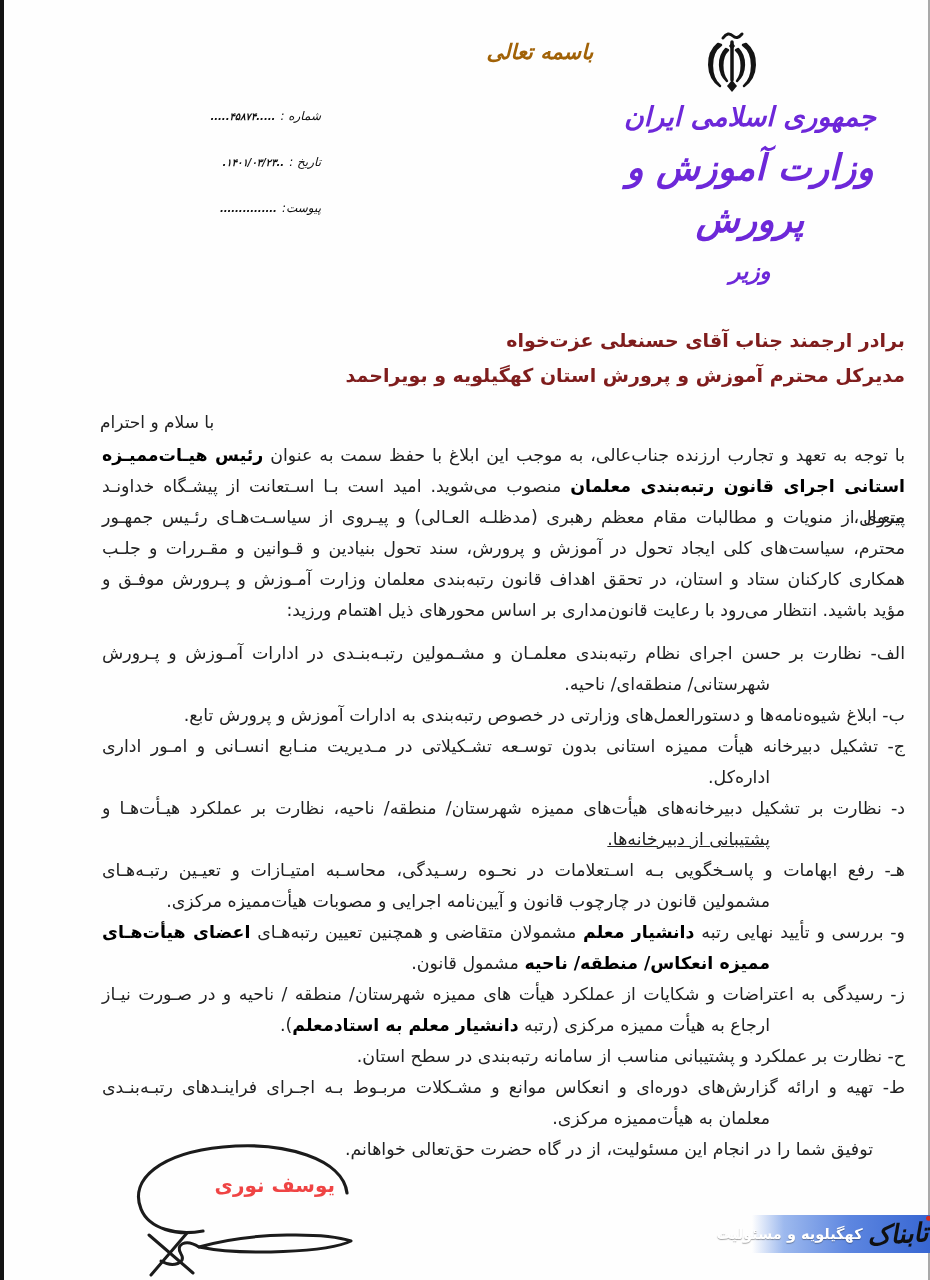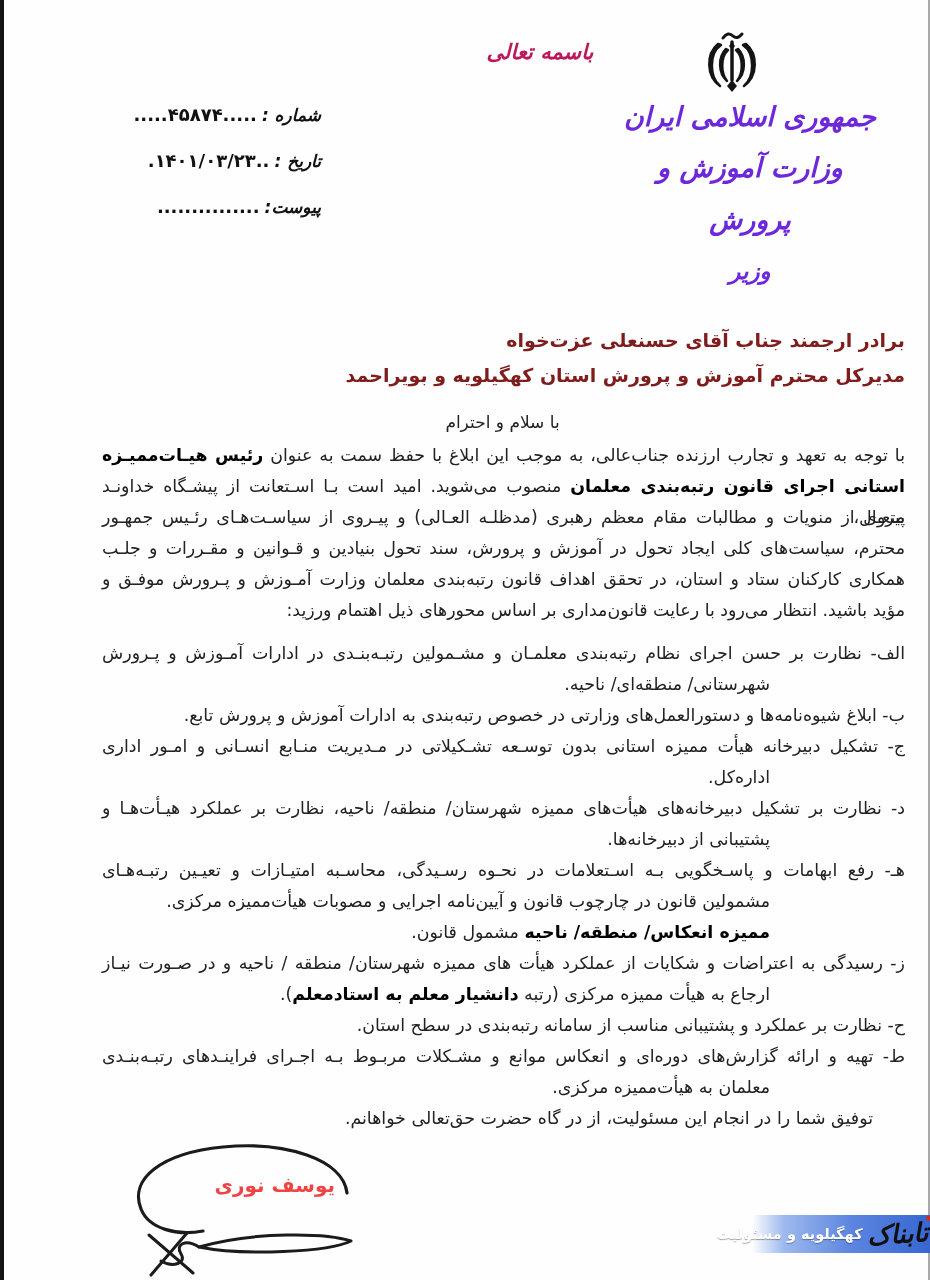--- a/index.html
+++ b/index.html
@@ -9,48 +9,48 @@
     font-family:"DejaVu Sans",sans-serif;
     color:#1e1e1e;
   }
   .scan-edge-left{position:absolute;left:0;top:0;width:4px;height:1280px;background:#141414;}
   .scan-edge-right{position:absolute;right:0;top:0;width:2px;height:1280px;background:#a9a9a9;}
 
   
   .besmele{
     position:absolute;left:470px;top:40px;width:140px;
     font-size:21px;font-style:italic;font-weight:bold;text-align:center;
-    direction:rtl;color:#be185d;
+    direction:rtl;color:#a16207;
   }
   .emblem{position:absolute;left:696px;top:30px;width:72px;height:66px;}
   .letterhead{
     position:absolute;right:50px;top:92px;width:260px;
     direction:rtl;text-align:center;color:#6d28d9;
   }
   .letterhead .lh-line1{font-size:27px;font-style:italic;font-weight:600;line-height:50px;}
-  .letterhead .lh-line2{font-size:27px;font-style:italic;font-weight:600;line-height:52px;}
+  .letterhead .lh-line2{font-size:36px;font-style:italic;font-weight:600;line-height:52px;}
   .letterhead .lh-line3{font-size:23px;font-style:italic;font-weight:600;line-height:50px;}
 
   
   .meta{
     position:absolute;left:86px;top:98px;width:235px;
     direction:rtl;text-align:right;color:#111;
   }
   .meta .row{height:46px;line-height:34px;white-space:nowrap;}
-  .meta .lbl{font-size:17px;font-style:italic;font-weight:700;margin-top:16px;}
-  .meta .val{font-size:18px;font-weight:bold;letter-spacing:1px;unicode-bidi:embed;}
+  .meta .lbl{font-size:12px;font-style:italic;font-weight:400;margin-top:16px;}
+  .meta .val{font-size:10px;font-weight:bold;letter-spacing:1px;unicode-bidi:embed;font-style:italic;}
 
   
   .recipient{
     position:absolute;right:25px;top:323px;left:100px;
     direction:rtl;text-align:right;font-weight:bold;font-size:19px;line-height:35px;color:#7f1d1d;
   }
   .salutation{
     position:absolute;right:25px;top:412px;left:100px;
-    direction:rtl;text-align:center;font-size:17px;color:#222;
+    direction:rtl;text-align:left;font-size:17px;color:#222;
   }
 
   
   .letter-body{
     position:absolute;right:25px;top:440px;width:803px;
     direction:rtl;color:#222;font-size:17.4px;
   }
   .letter-body .line{height:31px;line-height:31px;text-align:right;white-space:normal;}
   .letter-body .line.j{text-align:justify;text-align-last:justify;}
   .letter-body .line.sp{margin-top:12px;}
@@ -143,23 +143,24 @@
     <div class="line j"><span>پیروی از منویات و مطالبات مقام معظم رهبری (مدظلـه العـالی) و پیـروی از سیاسـت‌هـای رئـیس جمهـور</span></div>
     <div class="line j"><span>محترم، سیاست‌های کلی ایجاد تحول در آموزش و پرورش، سند تحول بنیادین و قـوانین و مقـررات و جلـب</span></div>
     <div class="line j"><span>همکاری کارکنان ستاد و استان، در تحقق اهداف قانون رتبه‌بندی معلمان وزارت آمـوزش و پـرورش موفـق و</span></div>
     <div class="line"><span>مؤید باشید. انتظار می‌رود با رعایت قانون‌مداری بر اساس محورهای ذیل اهتمام ورزید:</span></div>
     <div class="line j sp"><span>الف- نظارت بر حسن اجرای نظام رتبه‌بندی معلمـان و مشـمولین رتبـه‌بنـدی در ادارات آمـوزش و پـرورش</span></div>
     <div class="line" style="padding-right: 135px;"><span>شهرستانی/ منطقه‌ای/ ناحیه.</span></div>
     <div class="line"><span>ب- ابلاغ شیوه‌نامه‌ها و دستورالعمل‌های وزارتی در خصوص رتبه‌بندی به ادارات آموزش و پرورش تابع.</span></div>
     <div class="line j"><span>ج- تشکیل دبیرخانه هیأت ممیزه استانی بدون توسـعه تشـکیلاتی در مـدیریت منـابع انسـانی و امـور اداری</span></div>
     <div class="line" style="padding-right: 135px;"><span>اداره‌کل.</span></div>
     <div class="line j"><span>د- نظارت بر تشکیل دبیرخانه‌های هیأت‌های ممیزه شهرستان/ منطقه/ ناحیه، نظارت بر عملکرد هیـأت‌هـا و</span></div>
-    <div class="line" style="padding-right: 135px;"><span>پشتیبانی از دبیرخانه‌ها.</span></div>
+    <div class="line" style="padding-right: 135px; text-decoration: underline;"><span>پشتیبانی از دبیرخانه‌ها.</span></div>
     <div class="line j"><span>هـ- رفع ابهامات و پاسـخگویی بـه اسـتعلامات در نحـوه رسـیدگی، محاسـبه امتیـازات و تعیـین رتبـه‌هـای</span></div>
     <div class="line" style="padding-right: 135px;"><span>مشمولین قانون در چارچوب قانون و آیین‌نامه اجرایی و مصوبات هیأت‌ممیزه مرکزی.</span></div>
+    <div class="line j"><span>و- بررسی و تأیید نهایی رتبه </span><span class="b">دانشیار معلم</span><span> مشمولان متقاضی و همچنین تعیین رتبه‌هـای </span><span class="b">اعضای هیأت‌هـای</span></div>
     <div class="line" style="padding-right: 135px;"><span class="b">ممیزه انعکاس/ منطقه/ ناحیه</span><span> مشمول قانون.</span></div>
     <div class="line j"><span>ز- رسیدگی به اعتراضات و شکایات از عملکرد هیأت های ممیزه شهرستان/ منطقه / ناحیه و در صـورت نیـاز</span></div>
     <div class="line" style="padding-right: 135px;"><span>ارجاع به هیأت ممیزه مرکزی (رتبه </span><span class="b">دانشیار معلم به استادمعلم</span><span>).</span></div>
     <div class="line"><span>ح- نظارت بر عملکرد و پشتیبانی مناسب از سامانه رتبه‌بندی در سطح استان.</span></div>
     <div class="line j"><span>ط- تهیه و ارائه گزارش‌های دوره‌ای و انعکاس موانع و مشـکلات مربـوط بـه اجـرای فراینـدهای رتبـه‌بنـدی</span></div>
     <div class="line" style="padding-right: 135px;"><span>معلمان به هیأت‌ممیزه مرکزی.</span></div>
     <div class="line" style="padding-right: 32px;"><span>توفیق شما را در انجام این مسئولیت، از در گاه حضرت حق‌تعالی خواهانم.</span></div>
   </div>
 
 <div class="signature">

